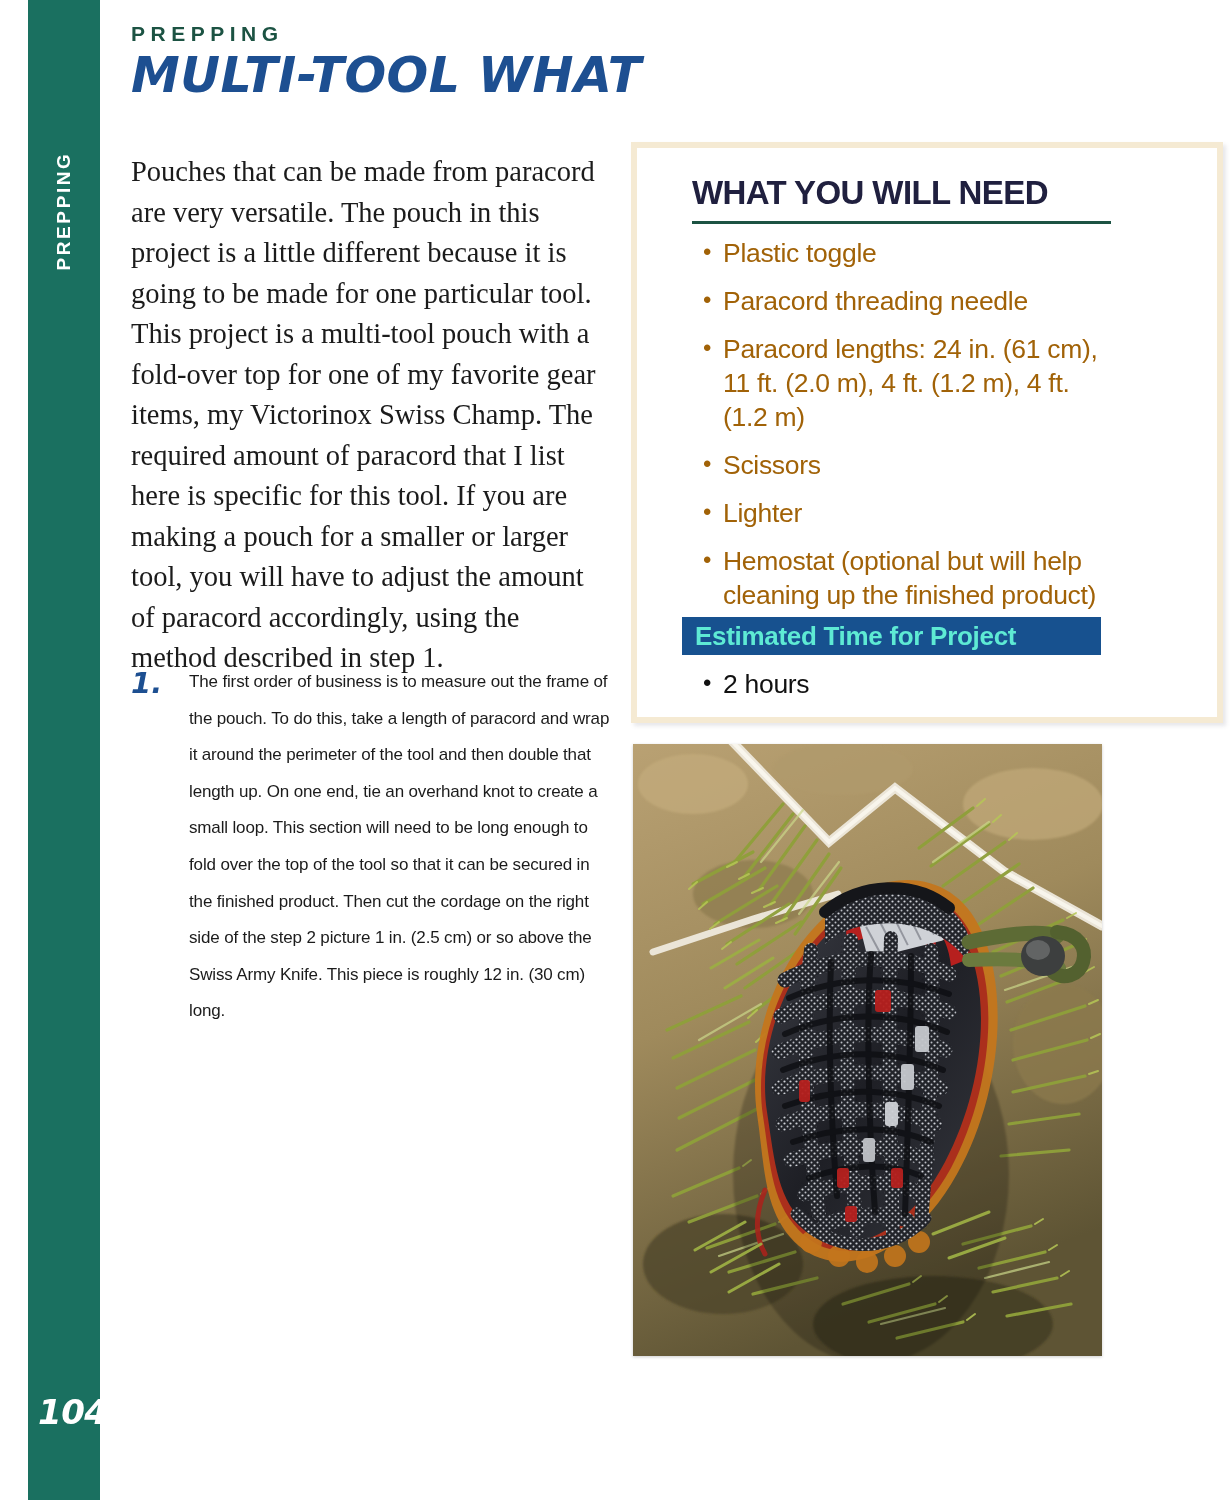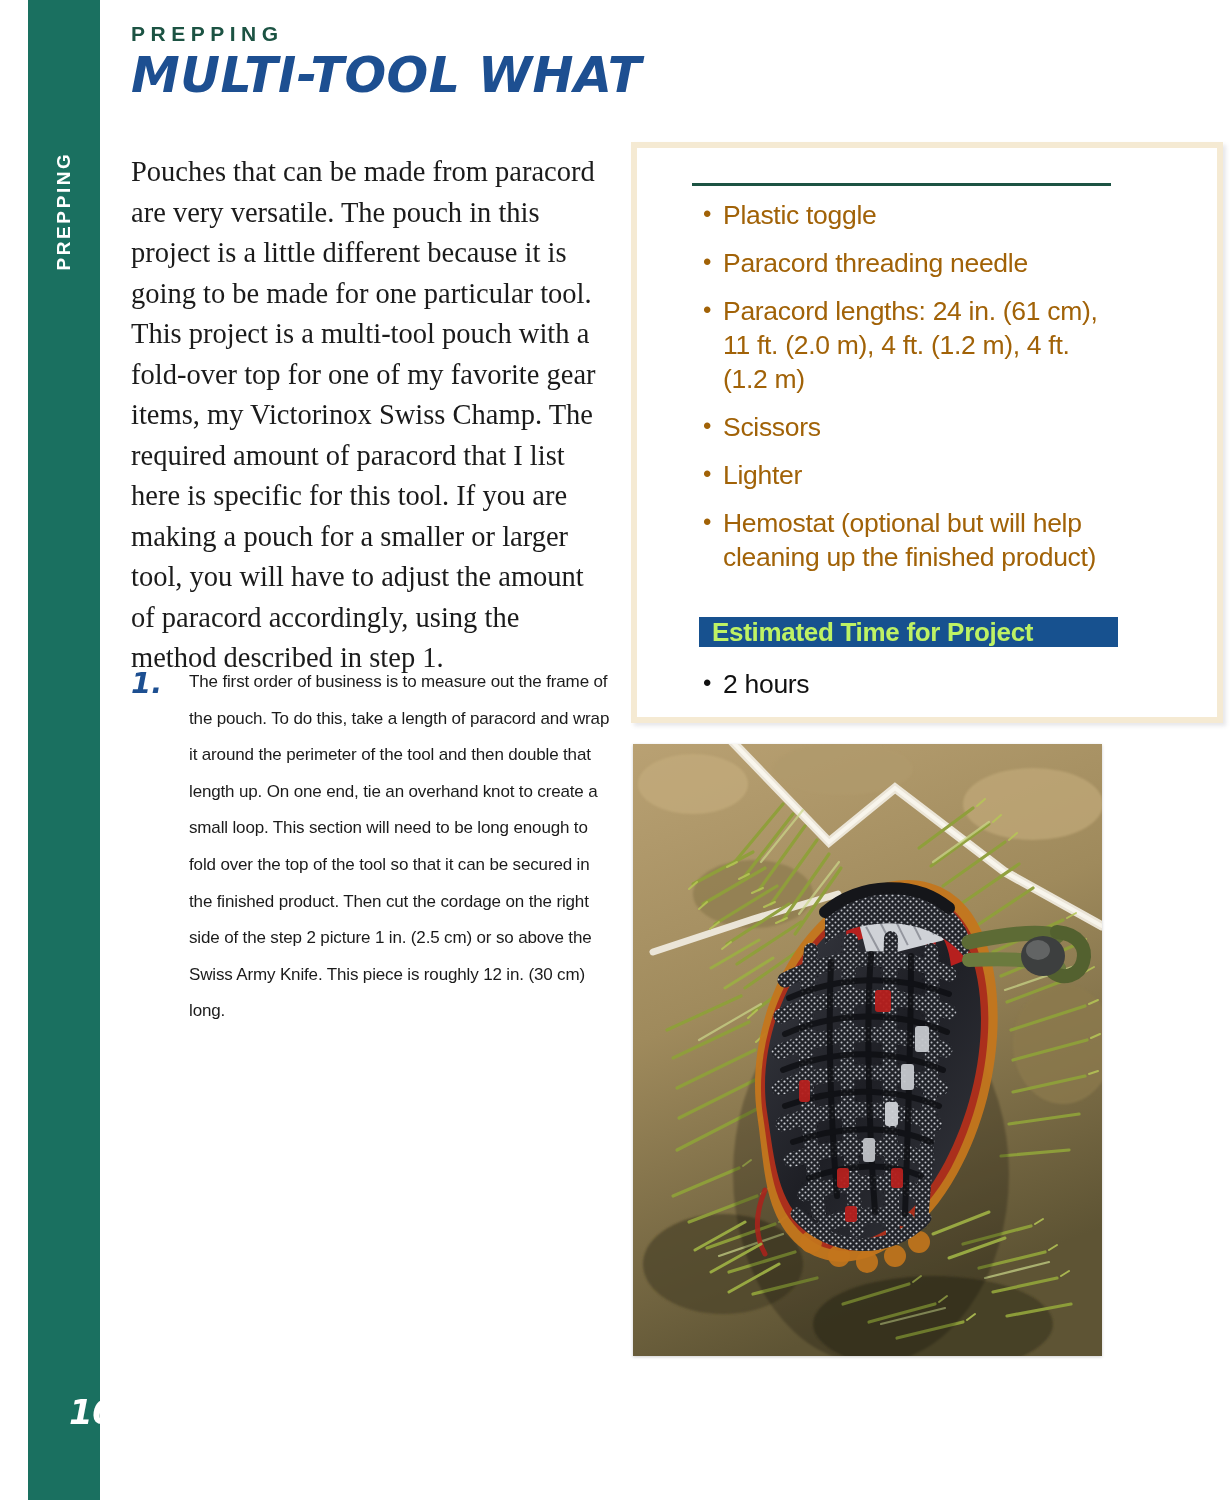--- a/index.html
+++ b/index.html
@@ -46,21 +46,20 @@
     left: 10px;
     bottom: 68px;
     width: 62px;
     text-align: left;
     color: #ffffff;
     font-family: "DejaVu Sans", sans-serif;
     font-weight: bold;
     font-style: italic;
     font-size: 34px;
     letter-spacing: -0.5px;
-    margin-left: 31px;
   }
 
   
   .header {
     position: absolute;
     left: 131px;
     top: 22px;
     width: 520px;
   }
   .kicker {
@@ -169,26 +168,26 @@
   }
   .need-list li::before {
     content: "\2022";
     position: absolute;
     left: 2px;
     top: -1px;
     font-size: 24px;
   }
   .time-bar {
     position: absolute;
-    left: 62px;
+    left: 45px;
     top: 469px;
     width: 419px;
-    height: 30px;
+    height: 38px;
     background: #17518f;
-    color: #bef264;
+    color: #5eead4;
     font-family: "Liberation Sans", sans-serif;
     font-weight: bold;
     font-size: 26px;
     letter-spacing: -0.3px;
     display: flex;
     align-items: center;
     padding-left: 13px;
   }
   .time-list {
     position: absolute;
@@ -243,20 +242,21 @@
 
   <p class="intro">Pouches that can be made from paracord are very versatile. The pouch in this project is a little different because it is going to be made for one particular tool. This project is a multi-tool pouch with a fold-over top for one of my favorite gear items, my Victorinox Swiss Champ. The required amount of paracord that I list here is specific for this tool. If you are making a pouch for a smaller or larger tool, you will have to adjust the amount of paracord accordingly, using the method described in step 1.</p>
 
   <div class="step">
     <div class="step-num">1.</div>
     <div class="step-body">The first order of business is to measure out the frame of the pouch. To do this, take a length of paracord and wrap it around the perimeter of the tool and then double that length up. On one end, tie an overhand knot to create a small loop. This section will need to be long enough to fold over the top of the tool so that it can be secured in the finished product. Then cut the cordage on the right side of the step 2 picture 1 in. (2.5 cm) or so above the Swiss Army Knife. This piece is roughly 12 in. (30 cm) long.</div>
   </div>
 
   <div class="need-box">
     <div class="need-inner">
+      <div class="need-title">WHAT YOU WILL NEED</div>
       <div class="need-rule"></div>
 
       <ul class="need-list">
         <li>Plastic toggle</li>
         <li>Paracord threading needle</li>
         <li>Paracord lengths: 24 in. (61 cm), 11 ft. (2.0 m), 4 ft. (1.2 m), 4 ft. (1.2 m)</li>
         <li>Scissors</li>
         <li>Lighter</li>
         <li>Hemostat (optional but will help cleaning up the finished product)</li>
       </ul>

